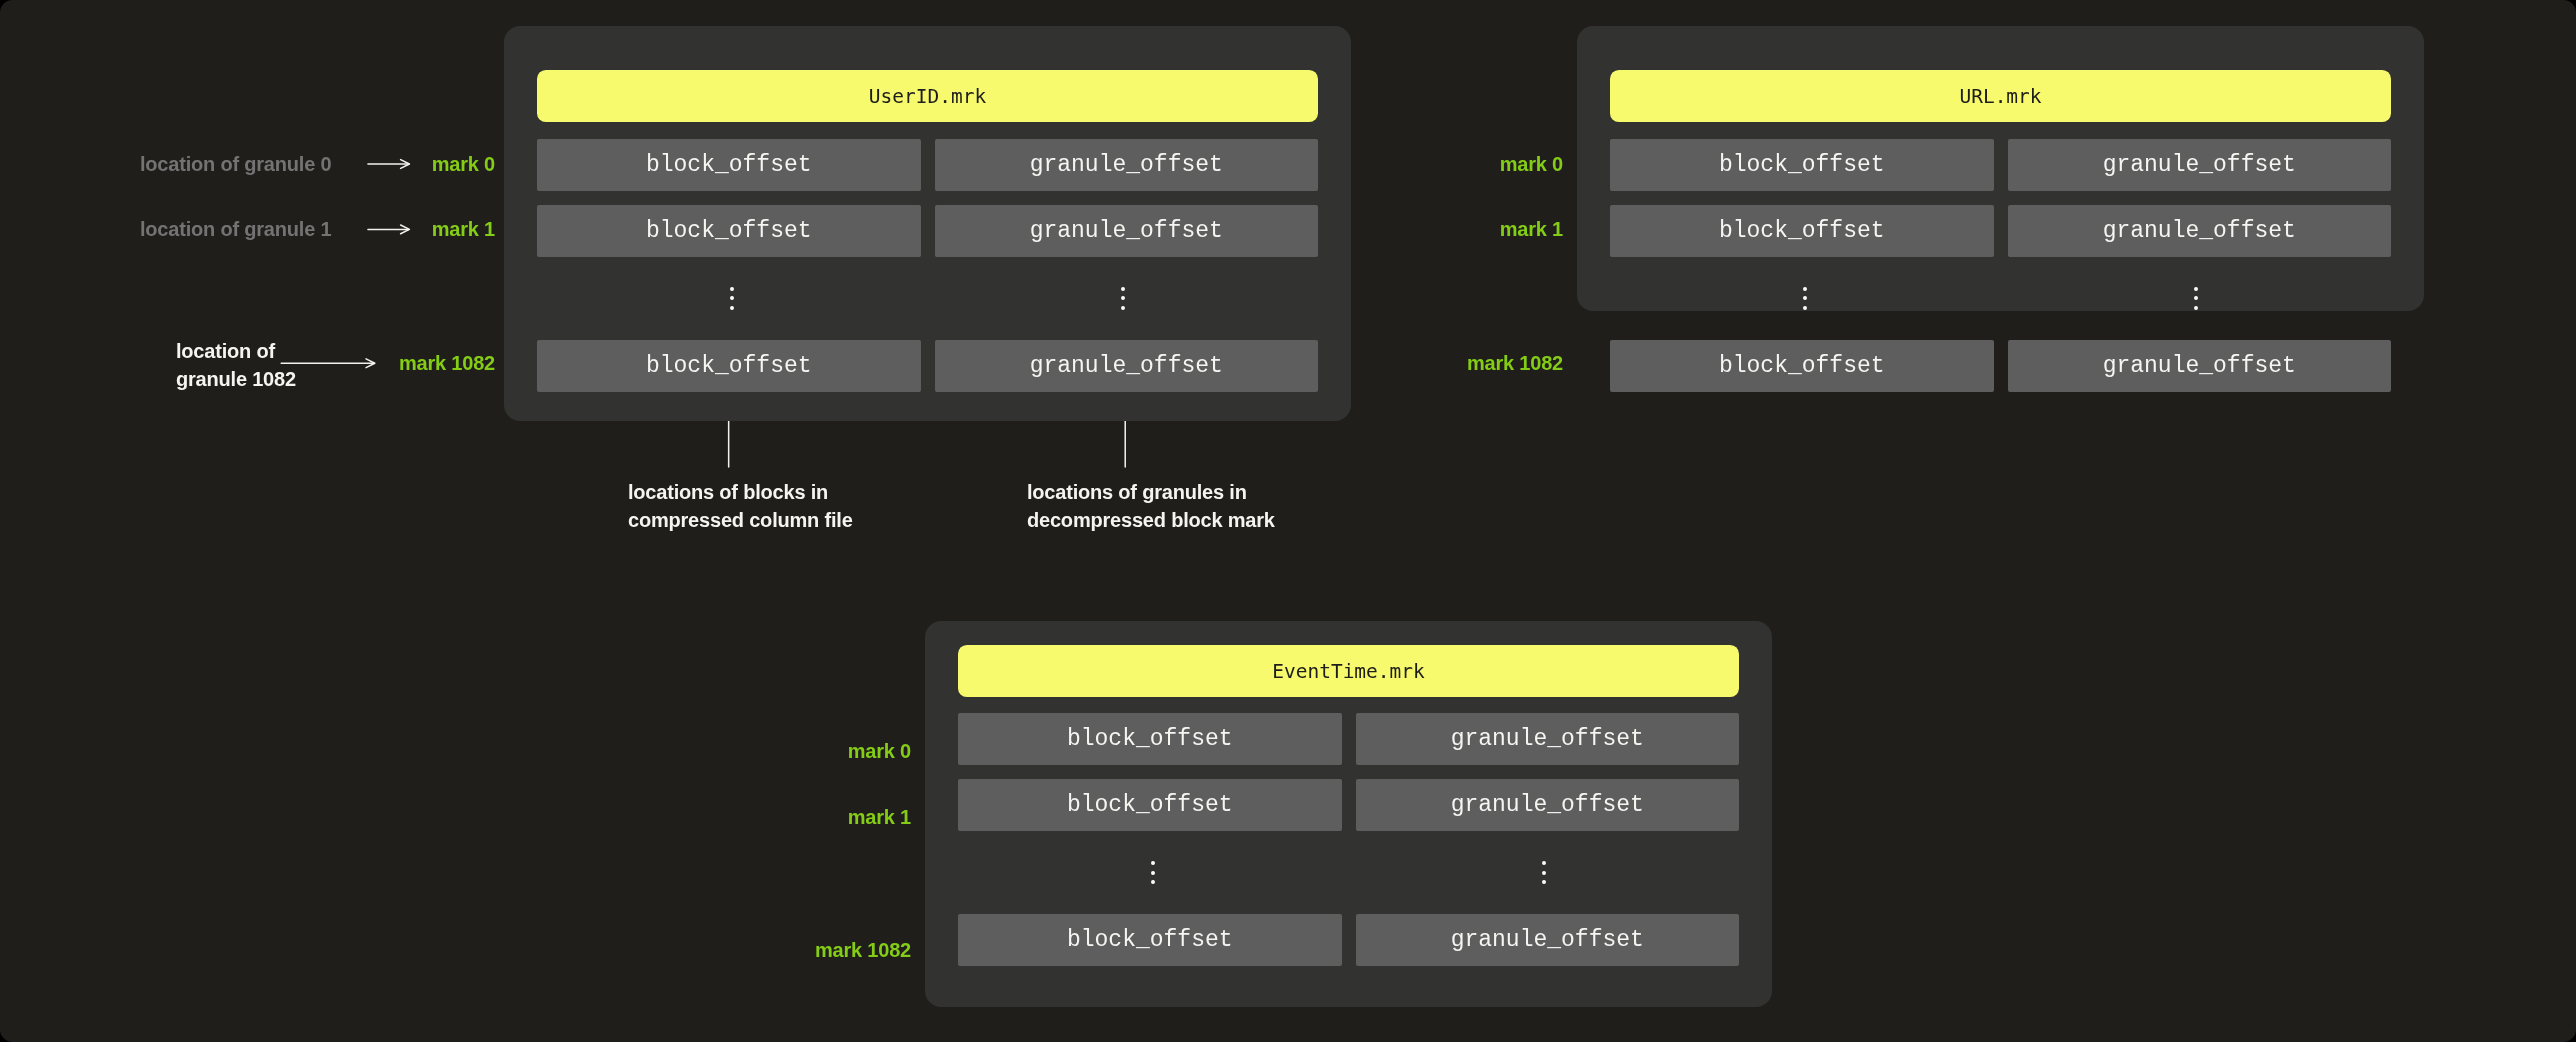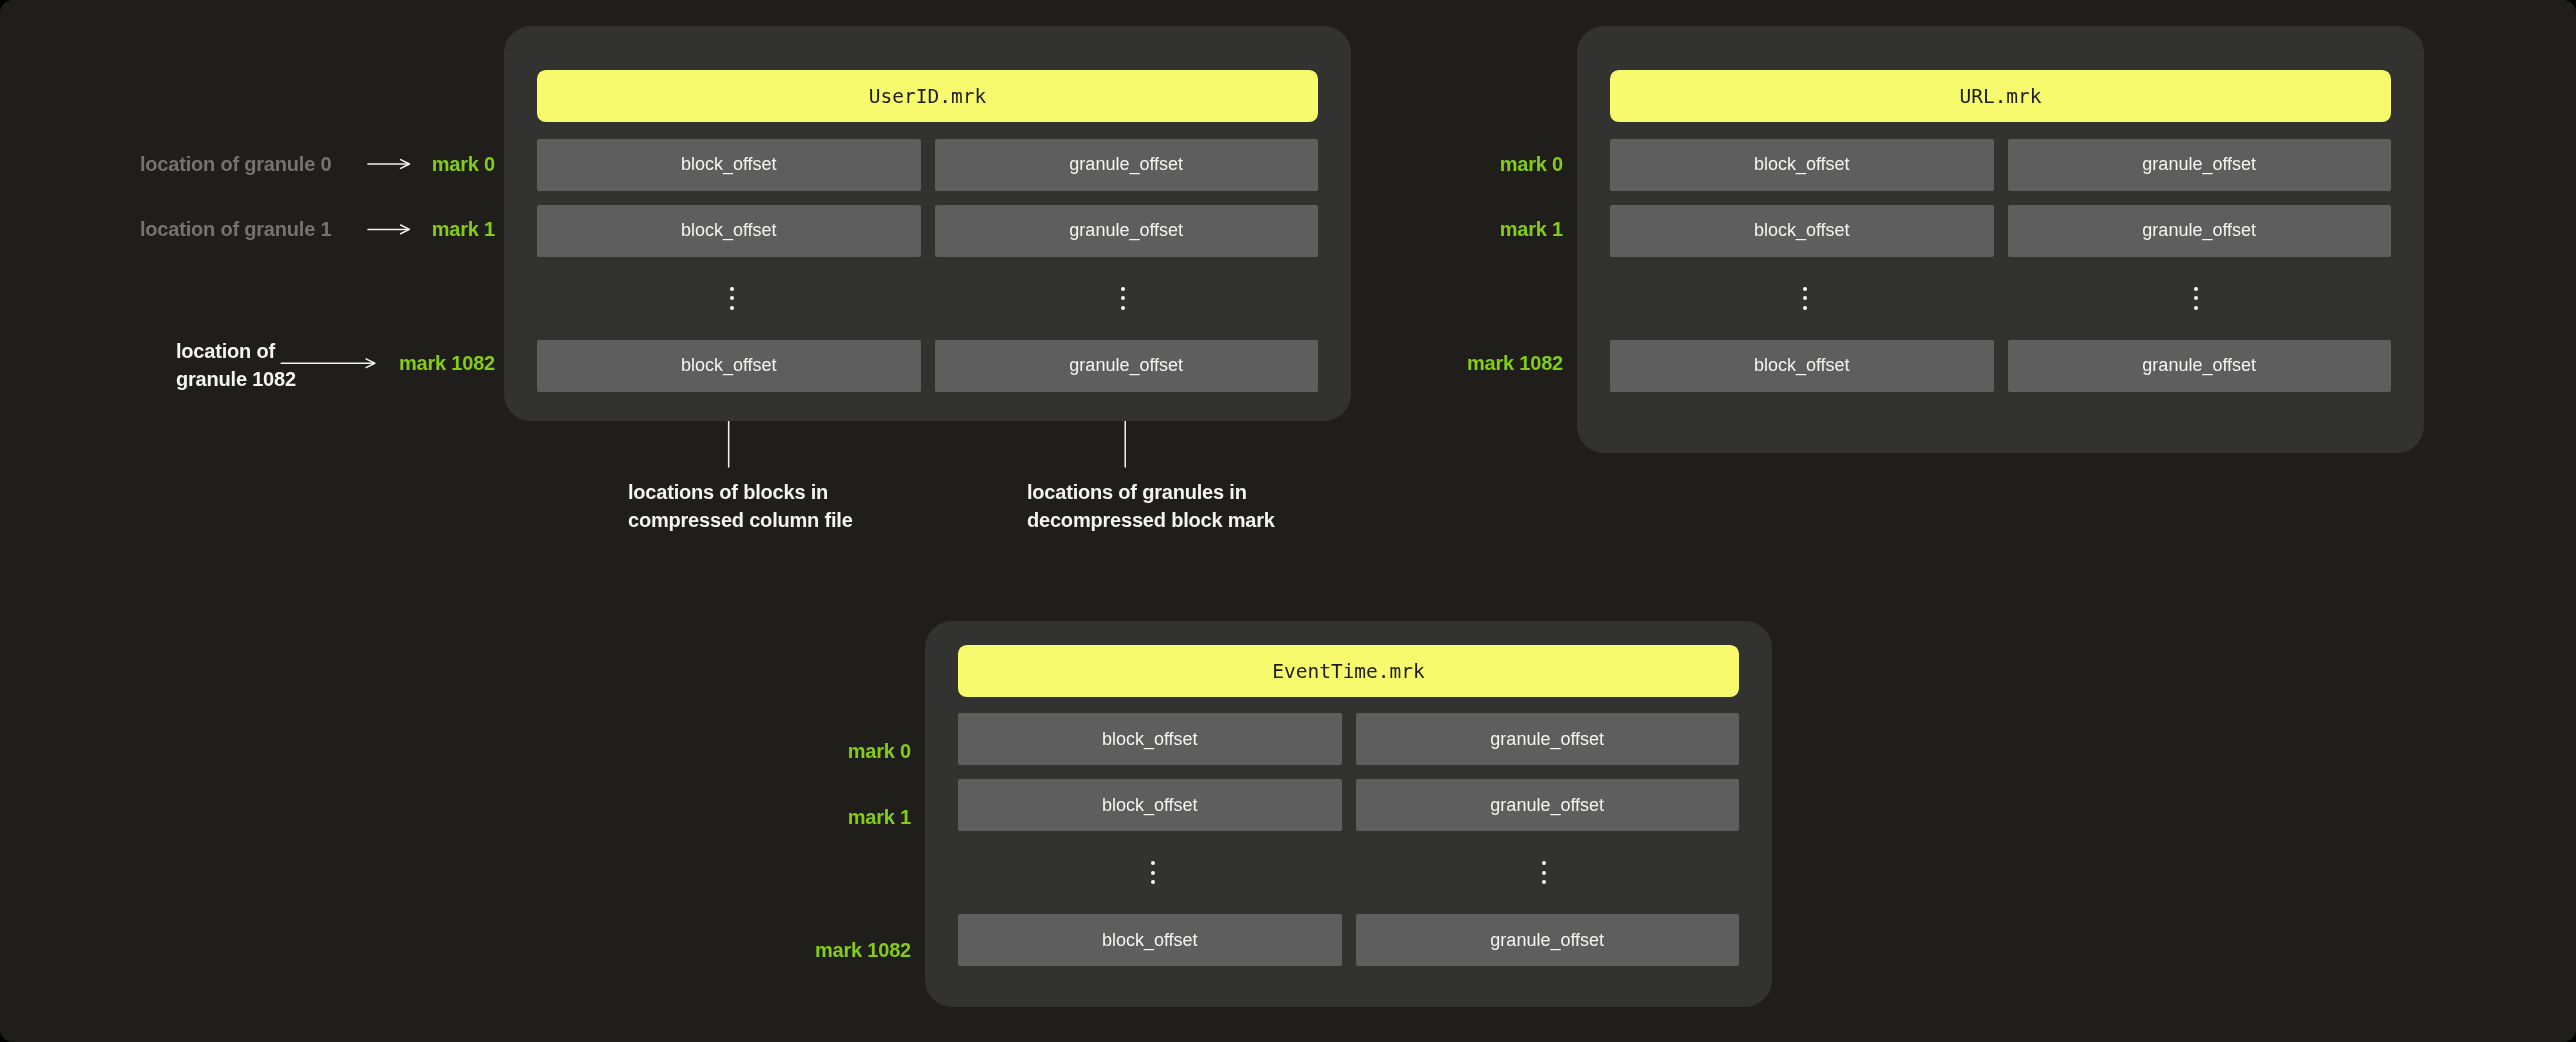--- a/index.html
+++ b/index.html
@@ -2,42 +2,42 @@
 <html style="font-size:10px"><head>
 <meta charset="utf-8">
 <style>
   html,body{margin:0;padding:0;background:#000;}
   .stage{
     position:relative;width:2576px;height:1042px;
     background:#1F1E1B;border-radius:12.6px;overflow:hidden;
     font-family:"Liberation Sans",sans-serif;
   }
   .panel{
-    position:absolute;background:#323230;border-radius:27px;
+    position:absolute;background:#323230;border-radius:16px;
     box-sizing:border-box;padding:44px 33px 0;
   }
   .panel-userid{left:504px;top:26.4px;width:847px;height:395px;}
-  .panel-url{left:1577px;top:26.4px;width:847px;height:427px;}
+  .panel-url{left:1577px;top:26.4px;width:847px;height:285px;}
   .panel-eventtime{left:925px;top:621px;width:847px;height:386px;padding-top:24px;}
   .panel-header{
     height:52px;background:#F8FA6E;border-radius:8.8px;
     display:flex;align-items:center;justify-content:center;margin-bottom:16.3px;
   }
   .header-text{
     font-family:"DejaVu Sans Mono","Liberation Mono",monospace;
     font-size:19.5px;color:#1E1E1A;
   }
   .mrow{display:flex;gap:14px;height:52px;margin-bottom:14px;}
   .cell{
     flex:1;background:#5E5E5E;border-radius:1.9px;
     display:flex;align-items:center;justify-content:center;
   }
   .cell-text{
-    font-family:Liberation Sans, sans-serif;
-    font-size:18px;color:#F5F5F2;
+    font-family:Liberation Mono, monospace;
+    font-size:23px;color:#F5F5F2;
   }
   .dots-row{display:flex;height:55px;margin-bottom:14px;}
   .dots-col{flex:1;display:flex;align-items:center;justify-content:center;}
   .dots{display:flex;flex-direction:column;gap:5.7px;}
   .dot{width:3.8px;height:3.8px;border-radius:50%;background:#FAFAF8;}
   .mark-label{
     position:absolute;transform:translateY(-50%);
     font-weight:bold;font-size:20px;color:#84cc16;letter-spacing:-0.2px;white-space:nowrap;
   }
   .ann-label{

